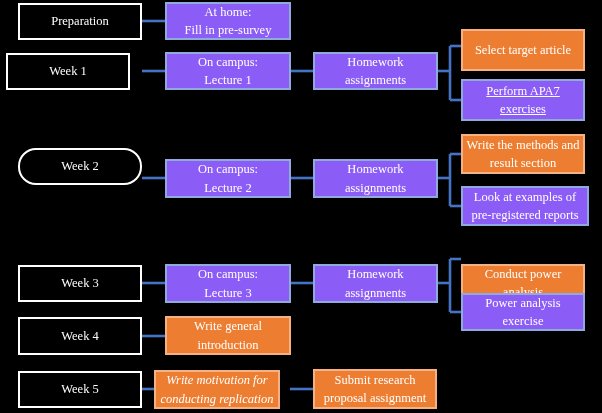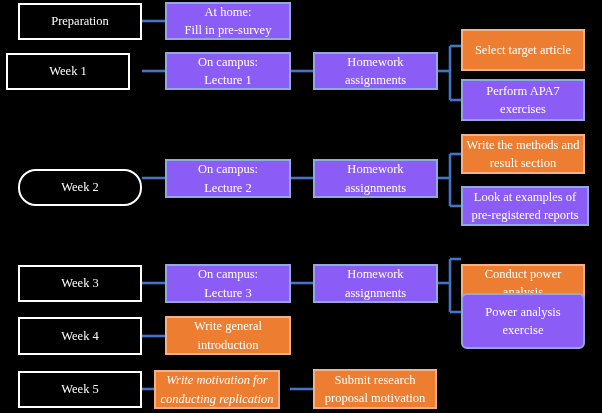--- a/index.html
+++ b/index.html
@@ -72,21 +72,21 @@
 
       <polyline points="438,283 450,283"></polyline>
       <polyline points="450,259 450,312"></polyline>
       <polyline points="450,259 461,259"></polyline>
       <polyline points="450,312 461,312"></polyline>
     </g>
   </svg>
 
   <div class="box box-black" style="left:18px;  top:3px;   width:124px; height:37px;">Preparation</div>
   <div class="box box-black" style="left:6px;  top:53px;  width:124px; height:37px;">Week 1</div>
-  <div class="box box-black" style="left:18px;  top:169px; width:124px; height:37px;border-radius:18px;">Week 2</div>
+  <div class="box box-black" style="left:18px;  top:148px; width:124px; height:37px;border-radius:18px;">Week 2</div>
   <div class="box box-black" style="left:18px;  top:265px; width:124px; height:37px;">Week 3</div>
   <div class="box box-black" style="left:18px;  top:317px; width:124px; height:38px;">Week 4</div>
   <div class="box box-black" style="left:18px;  top:371px; width:124px; height:37px;">Week 5</div>
 
   <div class="box box-blue" style="left:165px; top:2px;   width:126px; height:38px;">At home:
 Fill in pre-survey</div>
   <div class="box box-blue" style="left:165px; top:52px;  width:126px; height:38px;">On campus:
 Lecture 1</div>
   <div class="box box-blue" style="left:165px; top:159px; width:126px; height:39px;">On campus:
 Lecture 2</div>
@@ -97,27 +97,27 @@
   <div class="box box-orange" style="left:154px; top:370px; width:126px; height:39px;font-style:italic;">Write motivation for
 conducting replication</div>
 
   <div class="box box-blue" style="left:313px; top:52px;  width:125px; height:38px;">Homework
 assignments</div>
   <div class="box box-blue" style="left:313px; top:159px; width:125px; height:39px;">Homework
 assignments</div>
   <div class="box box-blue" style="left:313px; top:264px; width:125px; height:39px;">Homework
 assignments</div>
   <div class="box box-orange" style="left:313px; top:369px; width:124px; height:40px;">Submit research
-proposal motivation</div>
+proposal assignment</div>
 
   <div class="box box-orange" style="left:461px; top:29px;  width:124px; height:42px;">Select target article</div>
-  <div class="box box-blue" style="left:461px; top:79px;  width:124px; height:42px;">Perform APA7
+  <div class="box box-blue" style="left:461px; top:79px;  width:124px; height:42px;text-decoration:underline;">Perform APA7
 exercises</div>
   <div class="box box-orange" style="left:461px; top:134px; width:124px; height:40px;">Write the methods and
 result section</div>
   <div class="box box-blue" style="left:461px; top:186px; width:128px; height:40px;">Look at examples of
 pre-registered reports</div>
   <div class="box box-orange" style="left:461px; top:240px; width:124px; height:38px;margin-top:24px;">Conduct power
 analysis</div>
-  <div class="box box-blue" style="left:461px; top:293px; width:124px; height:56px;border-radius:6px;">Power analysis
+  <div class="box box-blue" style="left:461px; top:293px; width:124px; height:38px;">Power analysis
 exercise</div>
 
 </div>
 
 </body></html>

